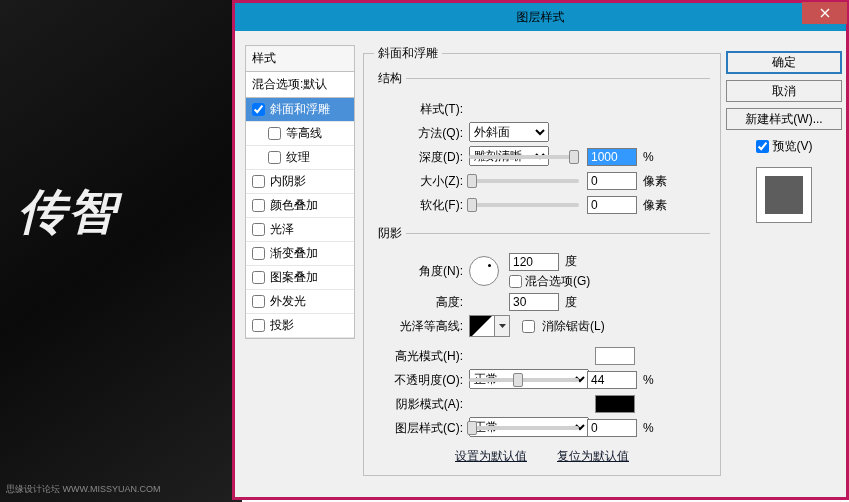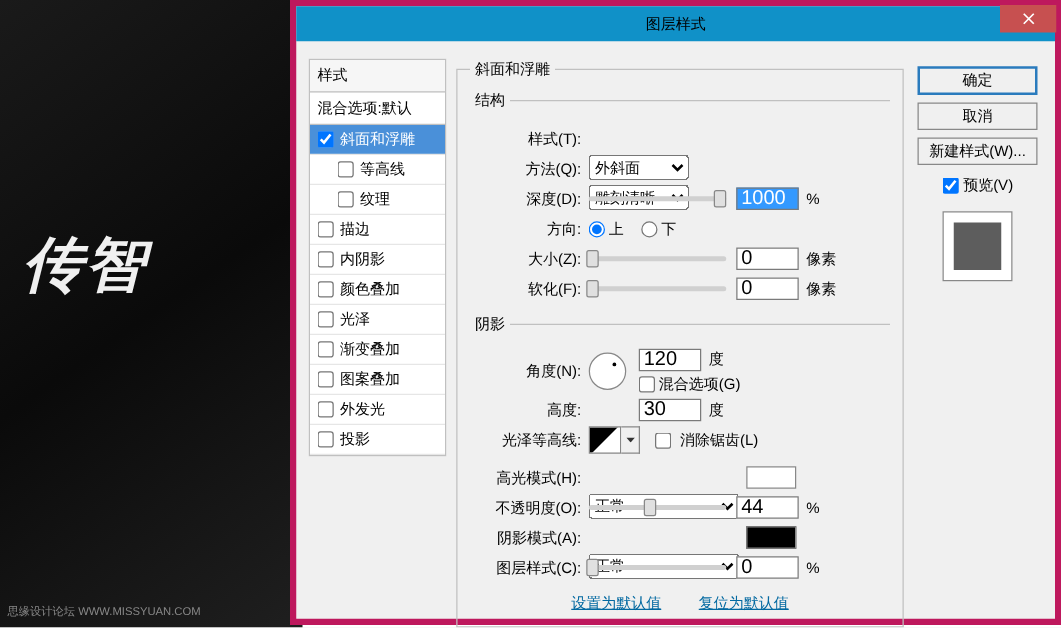--- a/index.html
+++ b/index.html
@@ -2,21 +2,21 @@
 <html><head>
 <meta charset="utf-8">
 <style>
 * { box-sizing: border-box; margin: 0; padding: 0; font-family: "Microsoft YaHei", Tahoma, sans-serif; font-size: 12px; }
 body { background: #fff; position: relative; width: 849px; height: 502px; overflow: hidden; }
 .backdrop { position: absolute; left: 0; top: 0; width: 242px; height: 502px; background: linear-gradient(145deg, #1a1a1a 0%, #0a0a0a 50%, #1f1f1f 100%); }
 .backdrop-text { position: absolute; left: 18px; top: 180px; font-size: 48px; font-weight: 900; color: #f0f0f0; letter-spacing: 2px; font-style: italic; }
 .backdrop-watermark { position: absolute; left: 6px; bottom: 6px; font-size: 9px; color: #888; }
 .backdrop-wm2 { position: absolute; right: 6px; bottom: 6px; font-size: 9px; color: #888; text-align: right; }
 
-.dialog { position: absolute; left: 232px; top: 0; width: 617px; height: 500px; background: #f0f0f0; border: 5px solid #be185d; }
+.dialog { position: absolute; left: 232px; top: 0; width: 617px; height: 500px; background: #f0f0f0; border: 3px solid #be185d; }
 .titlebar { height: 28px; background: #1091c8; display: flex; align-items: center; justify-content: center; position: relative; }
 .titlebar-title { color: #000; font-size: 12px; }
 .close-btn { position: absolute; right: -1px; top: -1px; width: 45px; height: 22px; background: #c75050; color: #fff; display: flex; align-items: center; justify-content: center; }
 .close-btn svg { width: 10px; height: 10px; }
 
 .dlg-body { position: absolute; top: 28px; left: 0; right: 0; bottom: 0; }
 
 .left-panel { position: absolute; left: 10px; top: 14px; width: 110px; border: 1px solid #c0c0c0; background: #fff; }
 .left-header { padding: 4px 6px; border-bottom: 1px solid #c0c0c0; background: #f6f6f6; }
 .left-subheader { padding: 4px 6px; border-bottom: 1px solid #c0c0c0; }
@@ -26,40 +26,40 @@
 .sub-item { padding-left: 22px; }
 
 .center-panel { position: absolute; left: 128px; top: 14px; width: 358px; bottom: 8px; }
 
 fieldset { border: 1px solid #c0c0c0; padding: 8px 10px 10px 10px; margin-bottom: 8px; }
 fieldset > legend { padding: 0 4px; }
 fieldset.inner { border: none; border-top: 1px solid #c0c0c0; padding: 8px 0 0 0; margin: 0 0 6px 0; }
 .row { display: flex; align-items: center; margin: 4px 0; height: 20px; }
 .lbl { width: 95px; text-align: right; padding-right: 6px; }
 select { height: 20px; font-size: 12px; margin-top: 45px; }
-input[type=text].num { width: 50px; height: 18px; border: 1px solid #7a7a7a; text-align: left; padding: 0 3px; font-size: 16px; }
+input[type=text].num { width: 50px; height: 18px; border: 1px solid #7a7a7a; text-align: left; padding: 0 3px; font-size: 12px; }
 input[type=text].num.hl { background: #3399ff; color: #fff; }
 .unit { margin-left: 6px; }
 .slider { flex: 0 0 110px; height: 4px; background: #d0d0d0; position: relative; margin-right: 8px; border-radius: 2px; }
 .slider .thumb { position: absolute; top: -5px; width: 10px; height: 14px; background: #e0e0e0; border: 1px solid #888; border-radius: 2px; }
 
 .dir-wheel { width: 30px; height: 30px; border: 1px solid #888; border-radius: 50%; position: relative; background: #fff; }
 .dir-wheel::after { content: ""; position: absolute; width: 3px; height: 3px; background: #000; border-radius: 50%; top: 7px; left: 18px; }
 
 .contour-swatch { width: 26px; height: 22px; border: 1px solid #888; background: linear-gradient(135deg, #000 0%, #000 49%, #fff 51%, #fff 100%); }
 .dropdown-arrow { width: 15px; height: 22px; border: 1px solid #888; border-left: none; display: flex; align-items: center; justify-content: center; background: #f0f0f0; }
 .color-swatch { width: 40px; height: 18px; border: 1px solid #888; }
 .color-swatch.white { background: #fff; }
 .color-swatch.black { background: #000; }
 
 .btn-row { display: flex; gap: 30px; justify-content: center; margin-top: 6px; }
-.linkbtn { color: #0369a1; text-decoration: underline; cursor: pointer; }
+.linkbtn { color: #0f172a; text-decoration: underline; cursor: pointer; }
 
 .right-panel { position: absolute; right: 10px; top: 20px; width: 104px; display: flex; flex-direction: column; gap: 6px; align-items: center; }
-.btn { width: 96px; height: 22px; border: 1px solid #888; background: #f0f0f0; cursor: pointer; display: flex; align-items: center; justify-content: center; }
+.btn { width: 116px; height: 22px; border: 1px solid #888; background: #f0f0f0; cursor: pointer; display: flex; align-items: center; justify-content: center; }
 .btn.default { border: 2px solid #2a7bbd; height: 23px; }
 .preview-chk { display: flex; align-items: center; gap: 4px; margin-top: 2px; }
 .preview-box { width: 56px; height: 56px; border: 1px solid #888; background: #fff; display: flex; align-items: center; justify-content: center; margin-top: 6px; }
 .preview-inner { width: 38px; height: 38px; background: #5d5d5d; }
 input[type=radio], input[type=checkbox] { margin: 0; }
 </style>
 </head>
 <body>
 
 <div class="backdrop">
@@ -93,24 +93,20 @@
           <div class="style-item sub-item">
             <input type="checkbox" style="">
             <span>等高线</span>
           </div>
           <div class="style-item sub-item">
             <input type="checkbox" style="">
             <span>纹理</span>
           </div>
           <div class="style-item">
             <input type="checkbox" style="">
-            <span>描边</span>
-          </div>
-          <div class="style-item">
-            <input type="checkbox" style="">
             <span>内阴影</span>
           </div>
           <div class="style-item">
             <input type="checkbox" style="">
             <span>颜色叠加</span>
           </div>
           <div class="style-item">
             <input type="checkbox" style="">
             <span>光泽</span>
           </div>
@@ -148,27 +144,20 @@
             <span class="lbl">方法(Q):</span>
             <select style="width:80px"><option>雕刻清晰</option></select>
           </div>
           <div class="row">
             <span class="lbl">深度(D):</span>
             <div class="slider">
                 <div class="thumb" style="left:100px"></div>
               </div>
             <input type="text" class="num hl" value="1000" style="">
             <span class="unit">%</span>
-          </div>
-          <div class="row">
-            <span class="lbl">方向:</span>
-            <input type="radio" checked="" style="">
-            <span style="margin:0 14px 0 3px">上</span>
-            <input type="radio" style="">
-            <span style="margin-left:3px">下</span>
           </div>
           <div class="row">
             <span class="lbl">大小(Z):</span>
             <div class="slider">
                 <div class="thumb" style="left:-2px"></div>
               </div>
             <input type="text" class="num" value="0" style="">
             <span class="unit">像素</span>
           </div>
           <div class="row">

